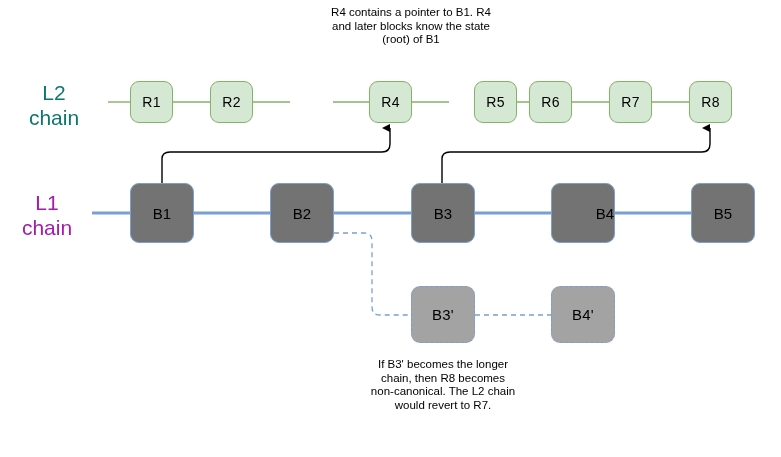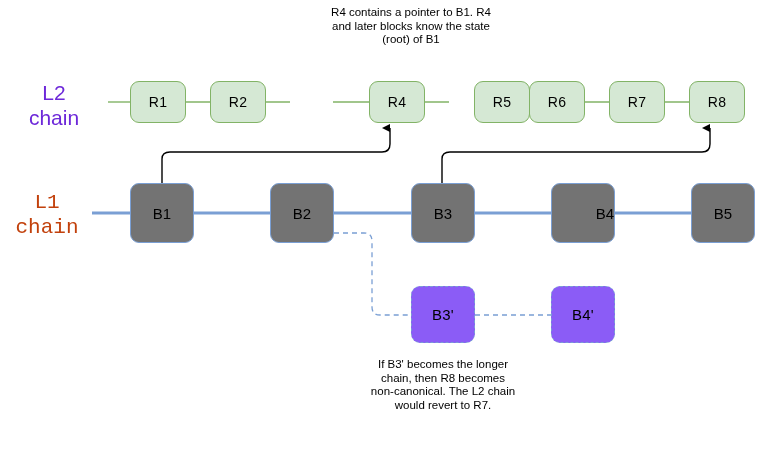--- a/index.html
+++ b/index.html
@@ -32,45 +32,45 @@
     justify-content: center;
     box-sizing: border-box;
     border-radius: 9px;
     font-size: 15px;
     color: #000000;
     letter-spacing: 0.2px;
   }
   .node-l2 {
     background: #d5e8d4;
     border: 1.4px solid #82b366;
-    width: 56px;
+    width: 43px;
     height: 42px;
     font-size: 14px;
   }
   .node-l1 {
     background: #737373;
     border: 1.4px solid #7a9fd4;
     width: 64px;
     height: 60px;
   }
   .node-l1-fork {
-    background: #8b5cf6;
+    background: #a3a3a3;
     border: 1.6px dashed #7a9fd4;
     width: 64px;
     height: 57px;
   }
   .chain-label {
     position: absolute;
     text-align: center;
     font-size: 21px;
     line-height: 25px;
     white-space: pre-line;
   }
-  .label-l2 { color: #6d28d9; }
-  .label-l1 { color: #c2410c; font-family: Liberation Mono, monospace; }
+  .label-l2 { color: #0f766e; }
+  .label-l1 { color: #a21caf; }
   .annot {
     position: absolute;
     text-align: center;
     font-size: 11.5px;
     line-height: 13.5px;
     color: #000000;
   }
 </style>
 </head>
 <body>

